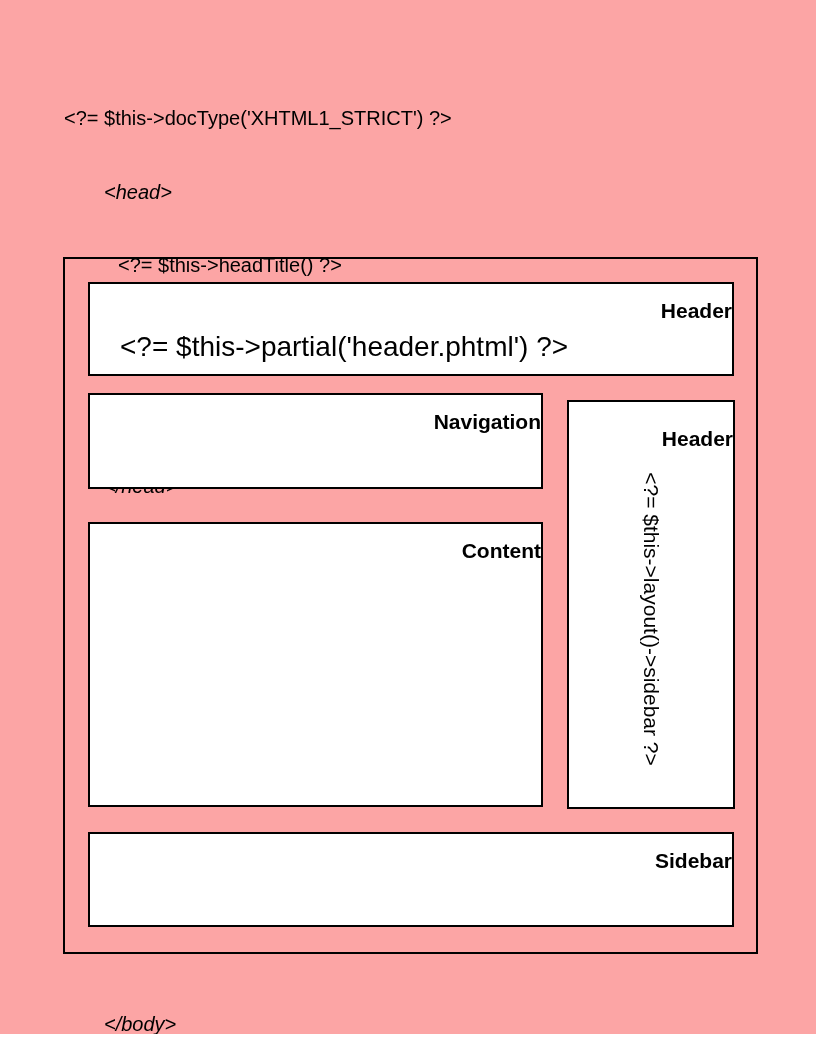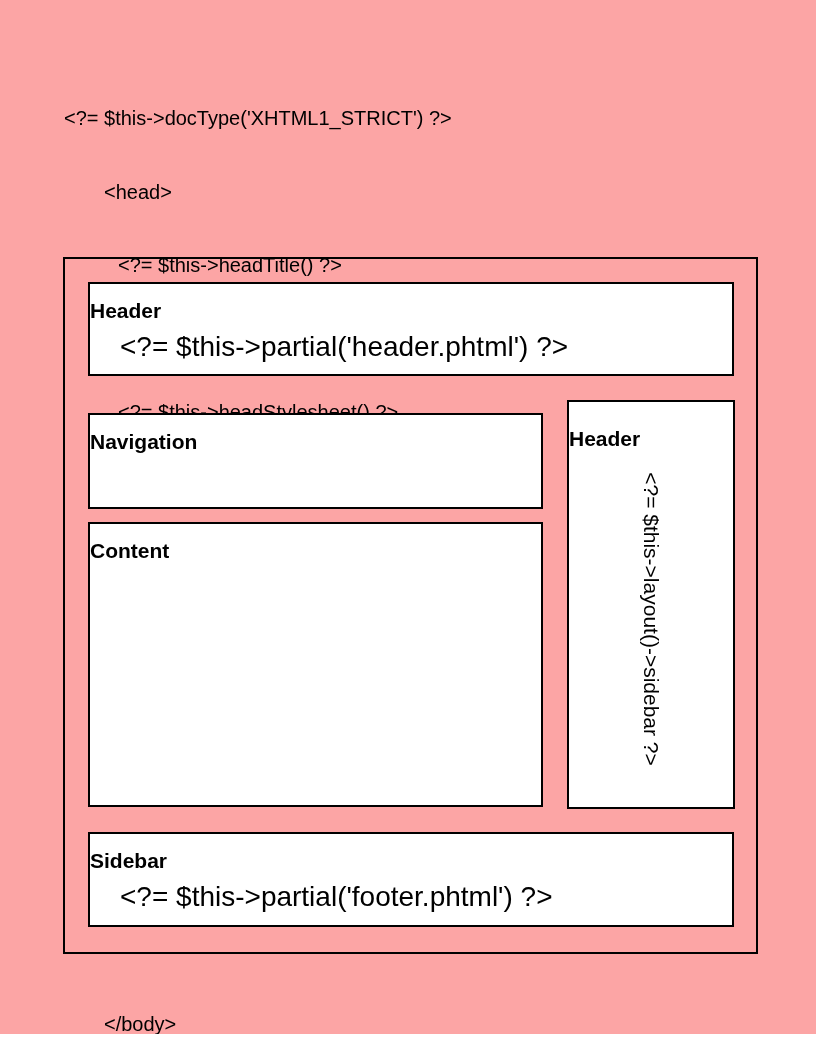--- a/index.html
+++ b/index.html
@@ -21,55 +21,55 @@
   .code-block {
     position: absolute;
     left: 64px;
     font-size: 20px;
     line-height: 24.5px;
     white-space: pre;
   }
   .code-top    { top: 57px; }
   .code-bottom { top: 963px; }
   .ind-0 { padding-left: 0; }
-  .ind-1 { padding-left: 40px; }
+  .ind-1 { padding-left: 40px; font-style: italic; }
   .ind-2 { padding-left: 54px; }
 
   
   .outer-box {
     position: absolute;
     left: 63px;
     top: 257px;
     width: 695px;
     height: 697px;
     border: 2px solid #000000;
     box-sizing: border-box;
   }
   .box {
     position: absolute;
     border: 2px solid #000000;
     box-sizing: border-box;
     background: #ffffff;
   }
   .box-title {
     margin-top: 14px;
-    text-align: left;
+    text-align: right;
     font-weight: bold;
     font-size: 21px;
     line-height: 26px;
   }
   .box-code {
     margin-top: 10px;
     padding-left: 30px;
     font-size: 28px;
     line-height: 26px;
     white-space: pre;
   }
   .header-box  { left: 23px;  top: 23px;  width: 646px; height: 94px;  }
-  .nav-box     { left: 23px;  top: 154px; width: 455px; height: 96px;  }
+  .nav-box     { left: 23px;  top: 134px; width: 455px; height: 96px;  }
   .content-box { left: 23px;  top: 263px; width: 455px; height: 285px; }
   .sidebar-box { left: 502px; top: 141px; width: 168px; height: 409px; }
   .footer-box  { left: 23px;  top: 573px; width: 646px; height: 95px;  }
 
   .sidebar-box .box-title { margin-top: 24px; }
   .vtext-area {
     position: absolute;
     left: 0; right: 0;
     top: 45px; bottom: 16px;
     display: flex;
@@ -116,21 +116,20 @@
 
     <div class="box sidebar-box">
       <div class="box-title">Header</div>
       <div class="vtext-area">
         <div class="vtext">&lt;?= $this-&gt;layout()-&gt;sidebar ?&gt;</div>
       </div>
     </div>
 
     <div class="box footer-box">
       <div class="box-title">Sidebar</div>
-      <div class="box-code">&lt;?= $this-&gt;partial('footer.phtml') ?&gt;</div>
     </div>
 
   </div>
 
   <div class="code-block code-bottom">
     <div class="code-line ind-1">&lt;/body&gt;</div>
     
   </div>
 
 </div>

